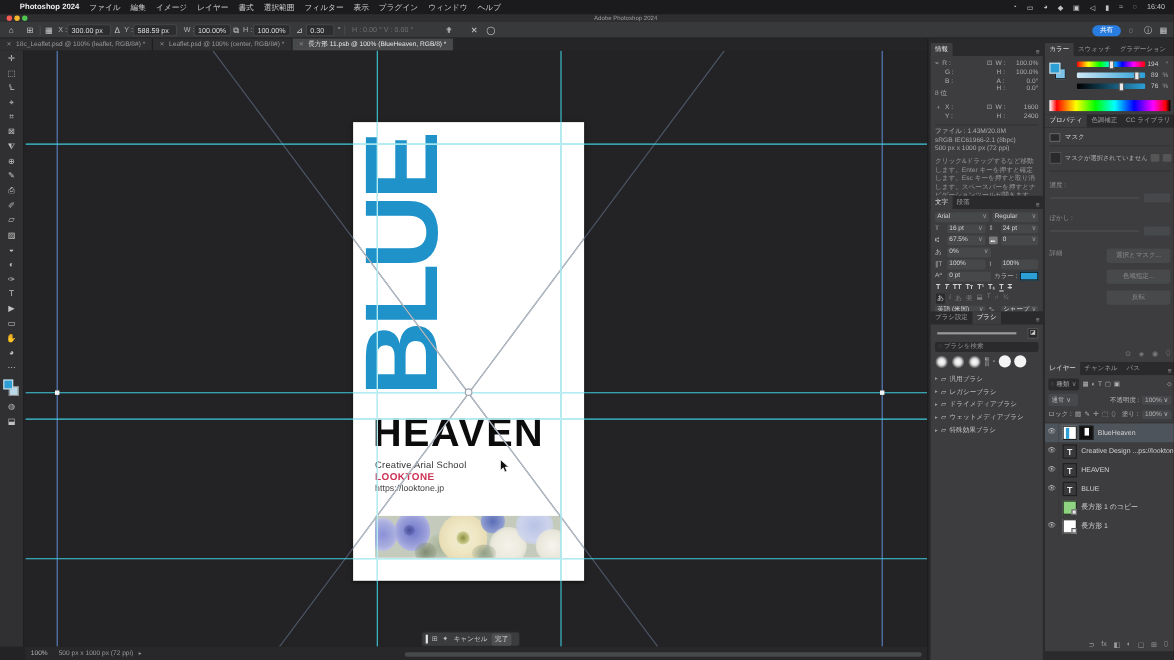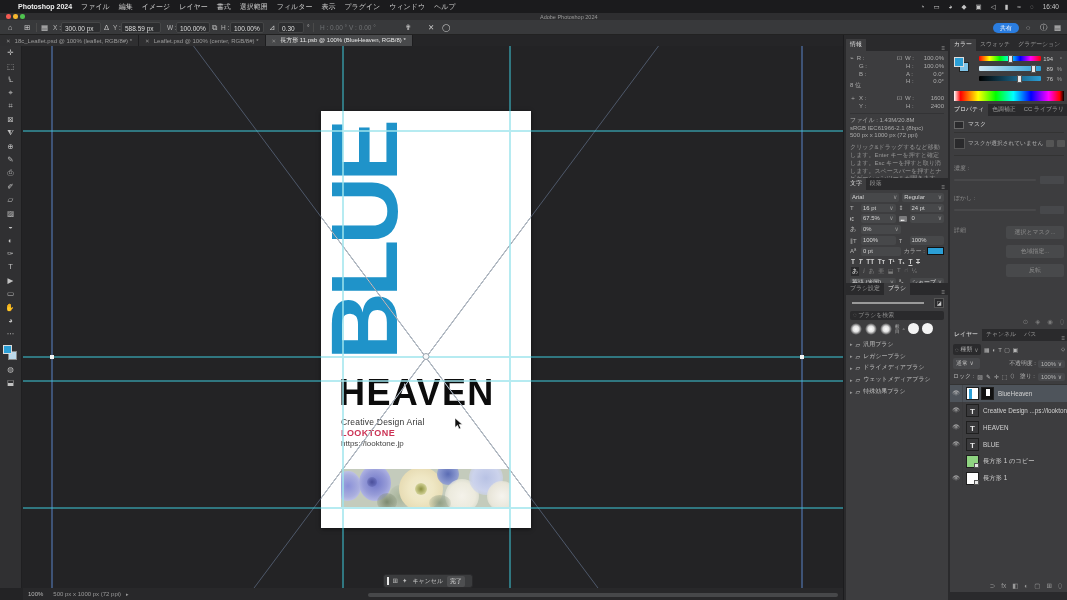--- a/index.html
+++ b/index.html
@@ -244,21 +244,21 @@
     <div class="tool">◍</div>
     <div class="tool">⬓</div>
   </div>
 
   <div id="workspace" class="abs">
     <div id="canvas">
       <div id="blue-text">
           <span>BLUE</span>
         </div>
       <div id="heaven">HEAVEN</div>
-      <div id="cline1">Creative Design Arial</div>
+      <div id="cline1">Creative Arial School</div>
       <div id="cline2">LOOKTONE</div>
       <div id="cline3">https://looktone.jp</div>
       <div id="flowers">
         <span class="fl" style="left:-6px;top:2px;width:26px;height:30px;background:radial-gradient(circle,#8a90d8 0%,#a9aede 55%,#c3c6e8 80%,rgba(195,198,232,0) 100%)"></span>
         <span class="fl" style="left:18px;top:-4px;width:32px;height:36px;background:radial-gradient(circle,#6f76c8 0%,#979cd8 50%,#c0c3ea 85%,rgba(192,195,234,0) 100%)"></span>
         <span class="fl" style="left:26px;top:8px;width:10px;height:10px;background:radial-gradient(circle,#4a4f9a 0%,rgba(74,79,154,0) 100%)"></span>
         <span class="fl" style="left:48px;top:16px;width:22px;height:24px;background:radial-gradient(circle,#a8b49a 0%,rgba(168,180,154,0) 100%)"></span>
         <span class="fl" style="left:58px;top:-2px;width:44px;height:44px;background:radial-gradient(circle,#f1ecd2 0%,#efe7c4 40%,#e7dcb4 70%,rgba(231,220,180,0) 100%)"></span>
         <span class="fl" style="left:74px;top:14px;width:12px;height:12px;background:radial-gradient(circle,#8a8f3e 0%,#c9c98a 60%,rgba(201,201,138,0) 100%)"></span>
         <span class="fl" style="left:96px;top:-6px;width:22px;height:22px;background:radial-gradient(circle,#5a6cb4 0%,#8c9ad0 60%,rgba(140,154,208,0) 100%)"></span>

